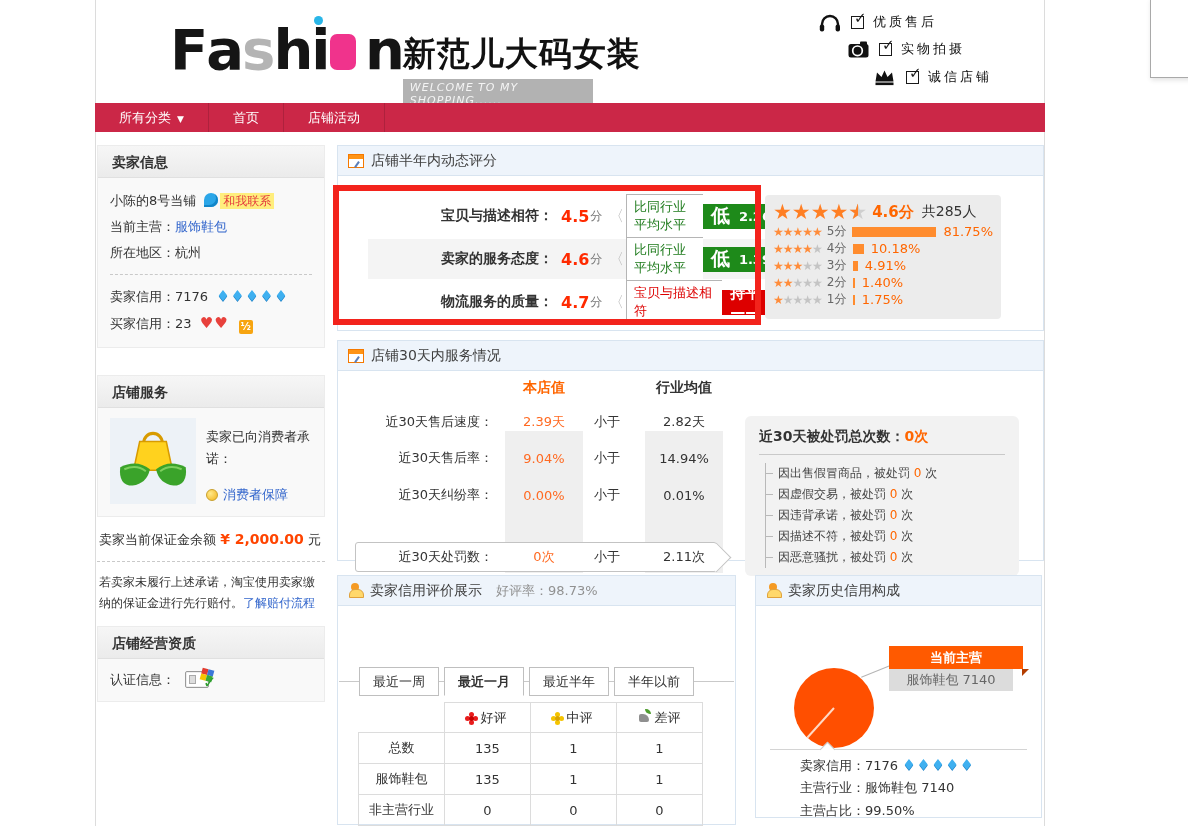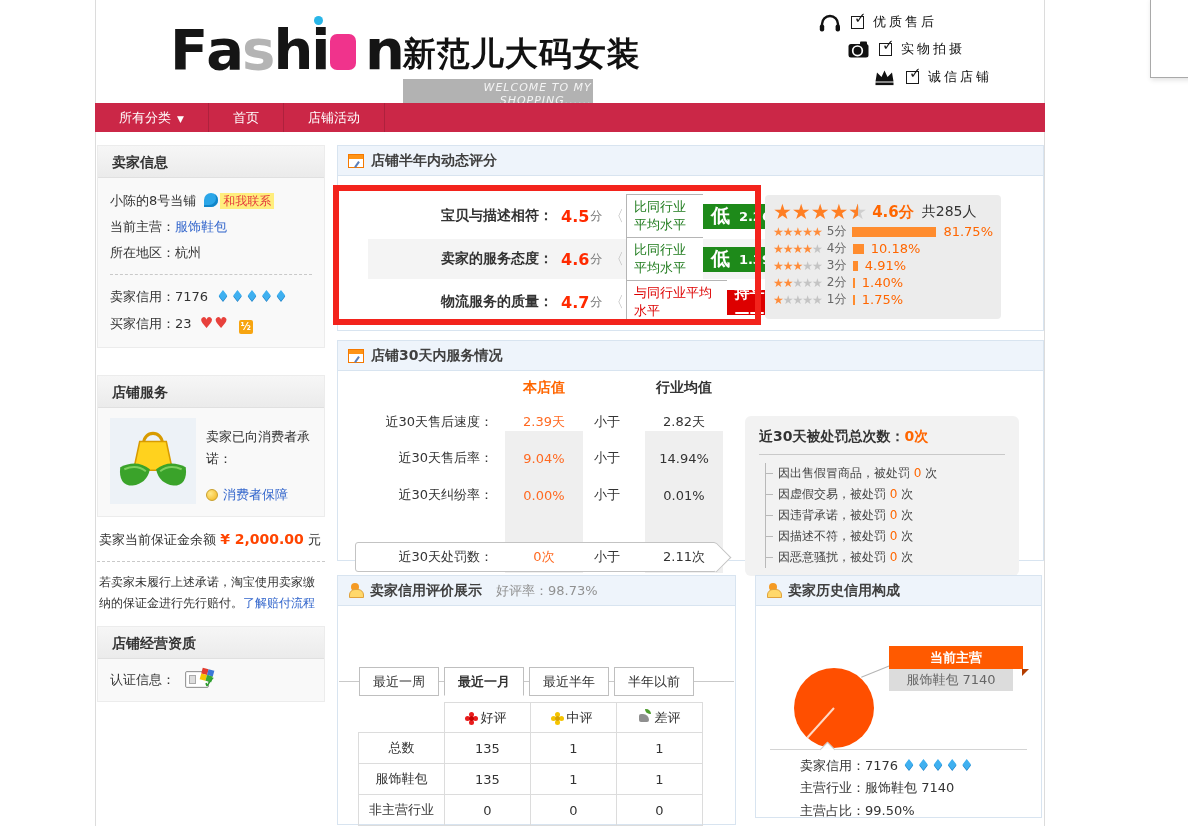--- a/index.html
+++ b/index.html
@@ -19,21 +19,21 @@
   #logo-word { font-size:56px; font-weight:bold; color:#151515; letter-spacing:-2px; line-height:80px; }
   #logo-word span { position:relative; display:inline-block; }
   .l-s { color:#b4b4b4; }
   .l-a::before { content:""; position:absolute; left:3px; bottom:12px; width:20px; height:22px; background:#f7e400; z-index:-1; }
   .l-i::after { content:""; position:absolute; left:3px; top:6px; width:9px; height:9px; border-radius:50%; background:#29b6e8; }
   .l-o { color:transparent; }
   .l-o::before { content:""; position:absolute; left:2px; top:24px; width:26px; height:36px; background:#f0338c; border-radius:7px; }
   #logo-right { margin-left:0; padding-top:22px; }
   #logo-cn { font-size:33px; font-weight:600; color:#111; letter-spacing:1px; }
   #logo-welcome { margin-top:2px; width:190px; background:#b2b2b2; color:#f4f4f4;
-    font-style:italic; font-size:11px; padding:2px 1px 2px 7px; letter-spacing:1px;text-align:right; }
+    font-style:italic; font-size:11px; padding:2px 1px 2px 7px; letter-spacing:1px; }
 
   
   .hbadge { position:absolute; display:flex; align-items:center; }
   .hbadge .lab { font-size:13px; color:#111; letter-spacing:3px; margin-left:4px; }
   .cb { width:13px; height:13px; border:1px solid #1a1a1a; display:inline-block; position:relative; margin:0 5px 0 10px; background:#fff; }
   .cb::after { content:"✓"; position:absolute; left:2px; top:-8px; font-size:15px; font-weight:bold; color:#1a1a1a; }
 
   
   #nav { position:absolute; left:95px; top:103px; width:950px; height:29px; background:#cb2747; display:flex; }
   .nav-item { color:#fff; font-size:13px; line-height:29px; padding:0 24px; border-right:1px solid rgba(0,0,0,.14); cursor:pointer; }
@@ -70,21 +70,21 @@
   .cert-card::after { content:""; position:absolute; left:3px; top:3px; width:5px; height:7px; background:#ddd; border:1px solid #aaa; }
   .pinwheel { position:absolute; left:16px; top:0; width:12px; height:12px; transform:rotate(15deg); }
   .pinwheel i { position:absolute; width:6px; height:6px; }
   .pw1{left:0;top:0;background:#e23c2f;} .pw2{right:0;top:0;background:#3b77d8;}
   .pw3{left:0;bottom:0;background:#f5c400;} .pw4{right:0;bottom:0;background:#39a935;}
   .cert-chk { position:absolute; left:18px; top:4px; color:#2f9e2f; font-weight:bold; font-size:16px; }
 
   
   .panel { position:absolute; background:#fff; border:1px solid #d8e4f0; }
   .panel-h { height:30px; background:#eef4fb; border-bottom:1px solid #d8e4f0; display:flex; align-items:center; padding-left:10px; }
-  .panel-title { font-size:14px; font-weight:bold; color:#404040; margin-left:7px; }
+  .panel-title { font-size:14px; font-weight:normal; color:#404040; margin-left:7px; }
   .ic-shop { display:inline-block; width:16px; height:14px; border:1px solid #f57900; background:#fff;
     box-shadow:inset 0 4px 0 #ff9416; position:relative; }
   .ic-shop::after { content:""; position:absolute; left:7px; top:6px; width:2px; height:7px; background:#5b7fb9; transform:rotate(35deg); }
   .ic-person { display:inline-block; width:15px; height:15px; position:relative; }
   .ic-person::before { content:""; position:absolute; left:3px; top:0; width:8px; height:8px; border-radius:50%; background:#f59a23; }
   .ic-person::after { content:""; position:absolute; left:1px; bottom:0; width:13px; height:7px; border-radius:6px 6px 0 0; background:#ffd86b; border:1px solid #e0a23c; }
 
   
   .dsr-row { position:absolute; left:30px; width:424px; height:40px; display:flex; align-items:center; }
   .dsr-row.striped { background:#f4f4f4; }
@@ -317,21 +317,21 @@
             <span class="cmp-val">1.39%</span>
           </span>
       </span>
     </div>
     <div class="dsr-row" style="top:106px;">
       <span class="dsr-label">物流服务的质量：</span>
       <span class="dsr-score">4.7</span>
       <span class="dsr-unit">分</span>
       <span class="cmp">
         <span class="cmp-arrow">〈</span>
-        <span class="cmp-pre red">与同行业平均水平</span>
+        <span class="cmp-pre red">宝贝与描述相符</span>
         <span class="cmp-blk red">
             <span class="cmp-word flat">持平——</span>
           </span>
       </span>
     </div>
 
     <div id="starbox">
       <div id="star-head">
         <span class="bstar"></span>
           <span class="bstar"></span>

